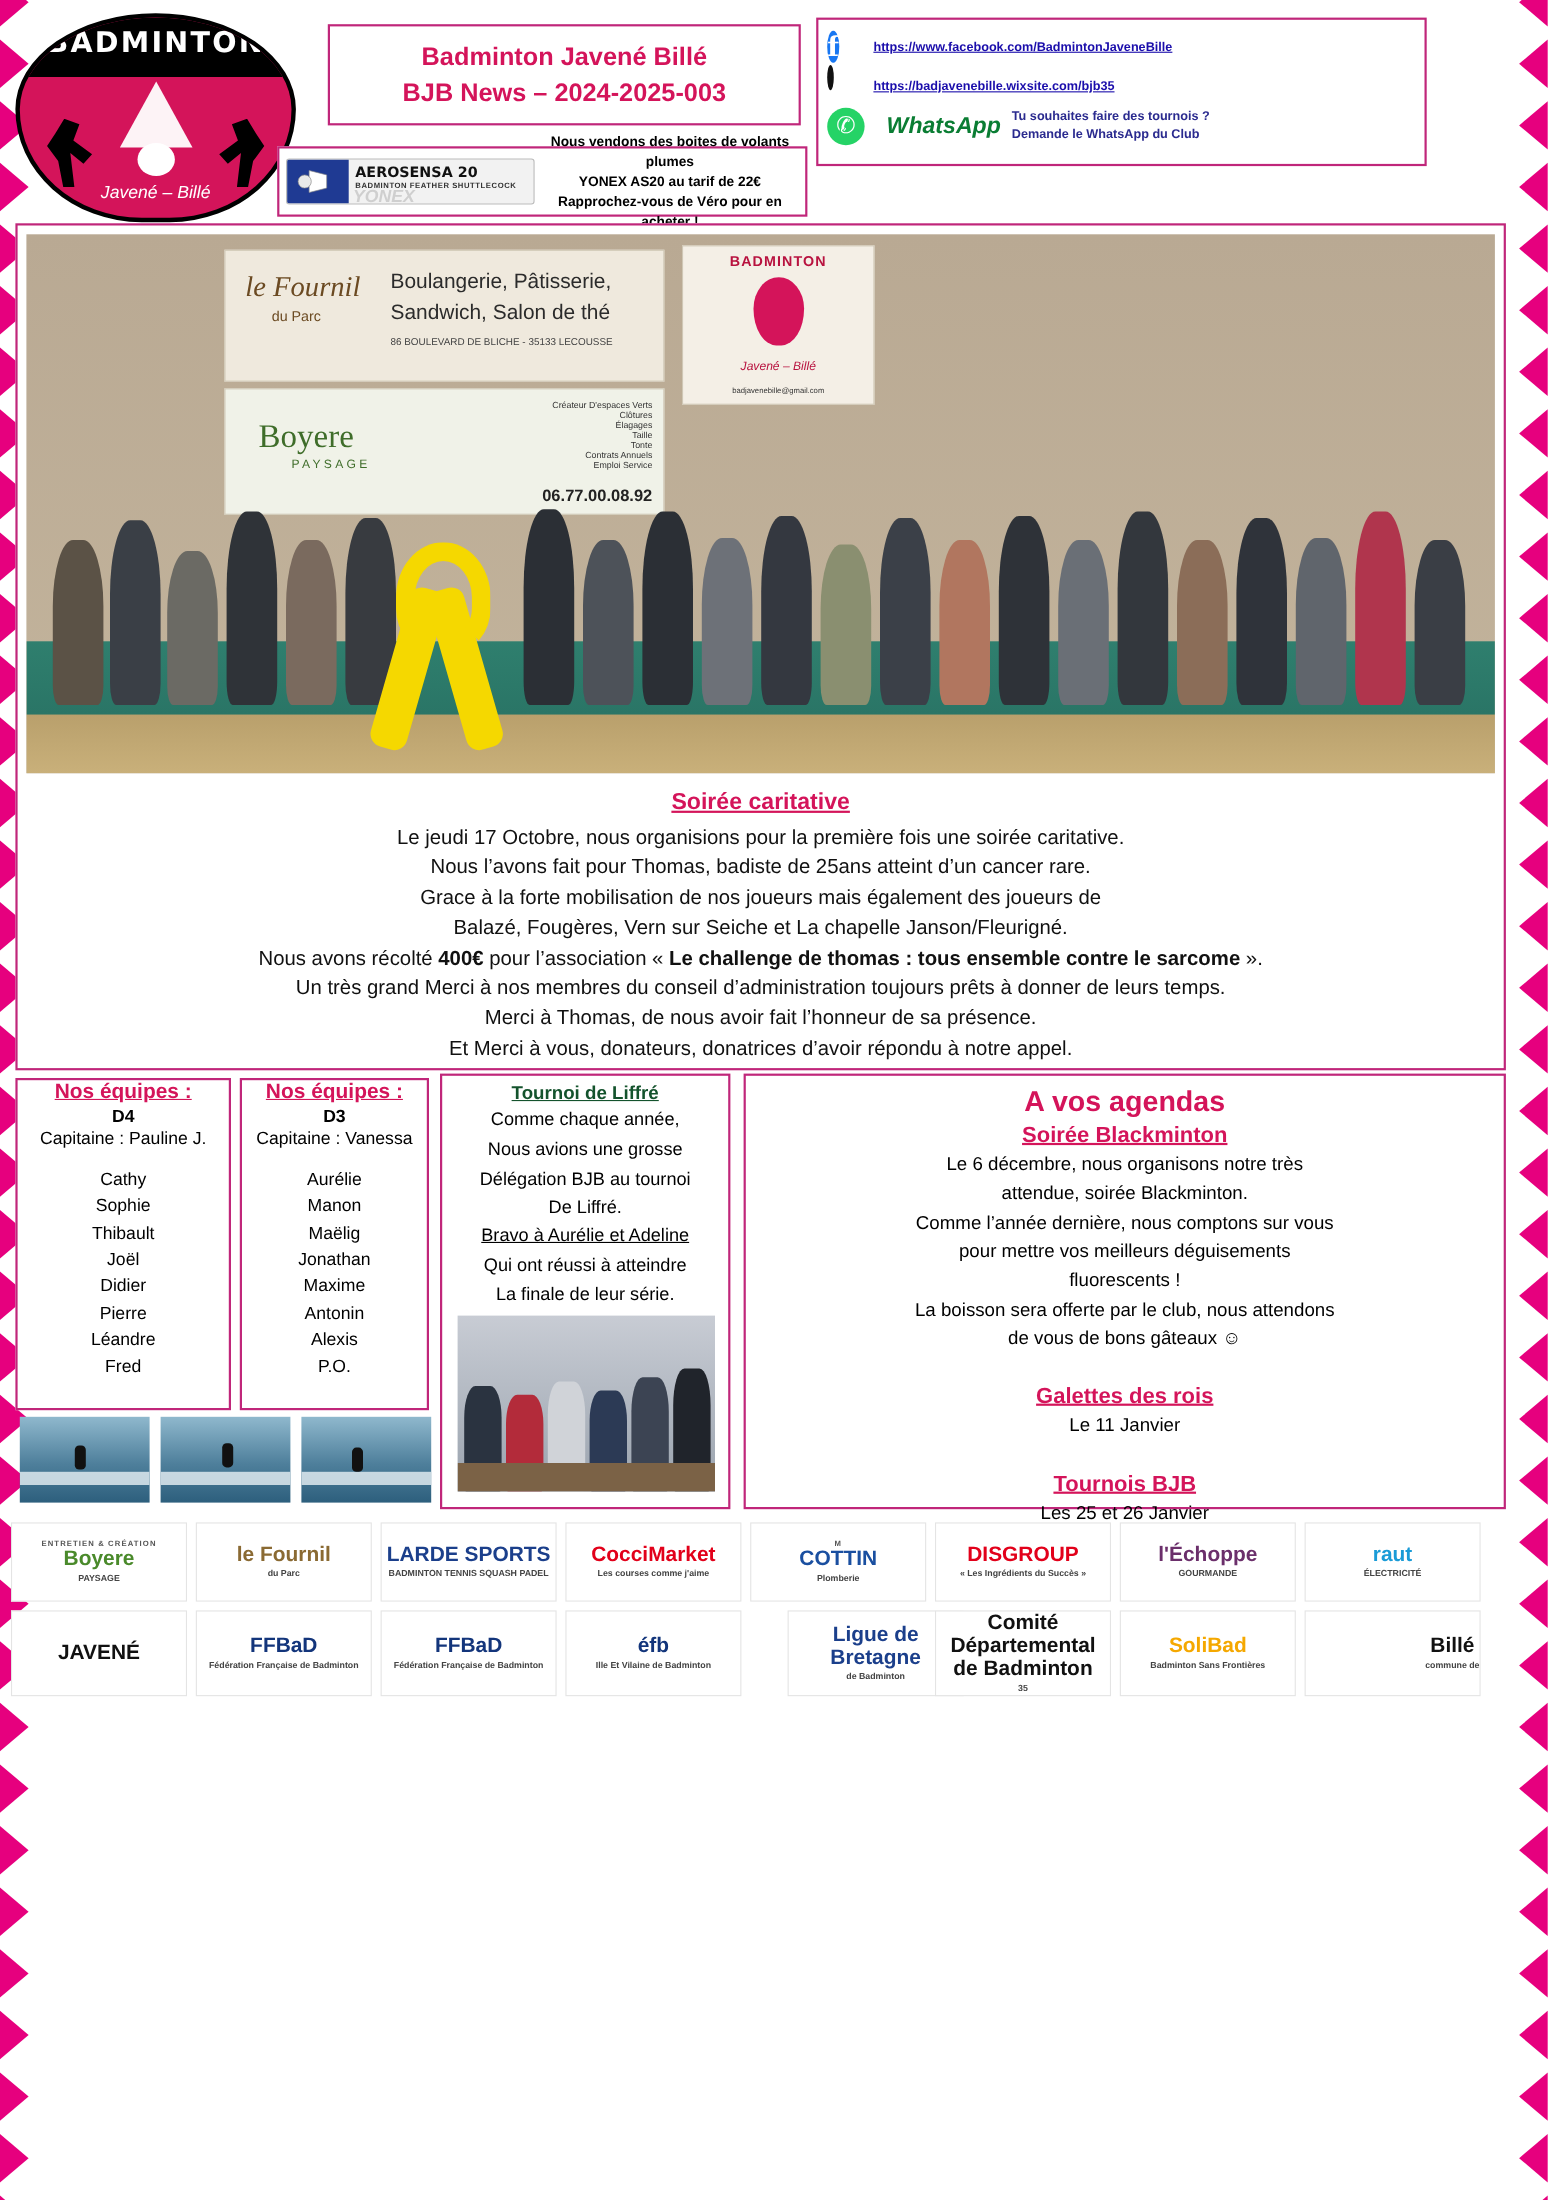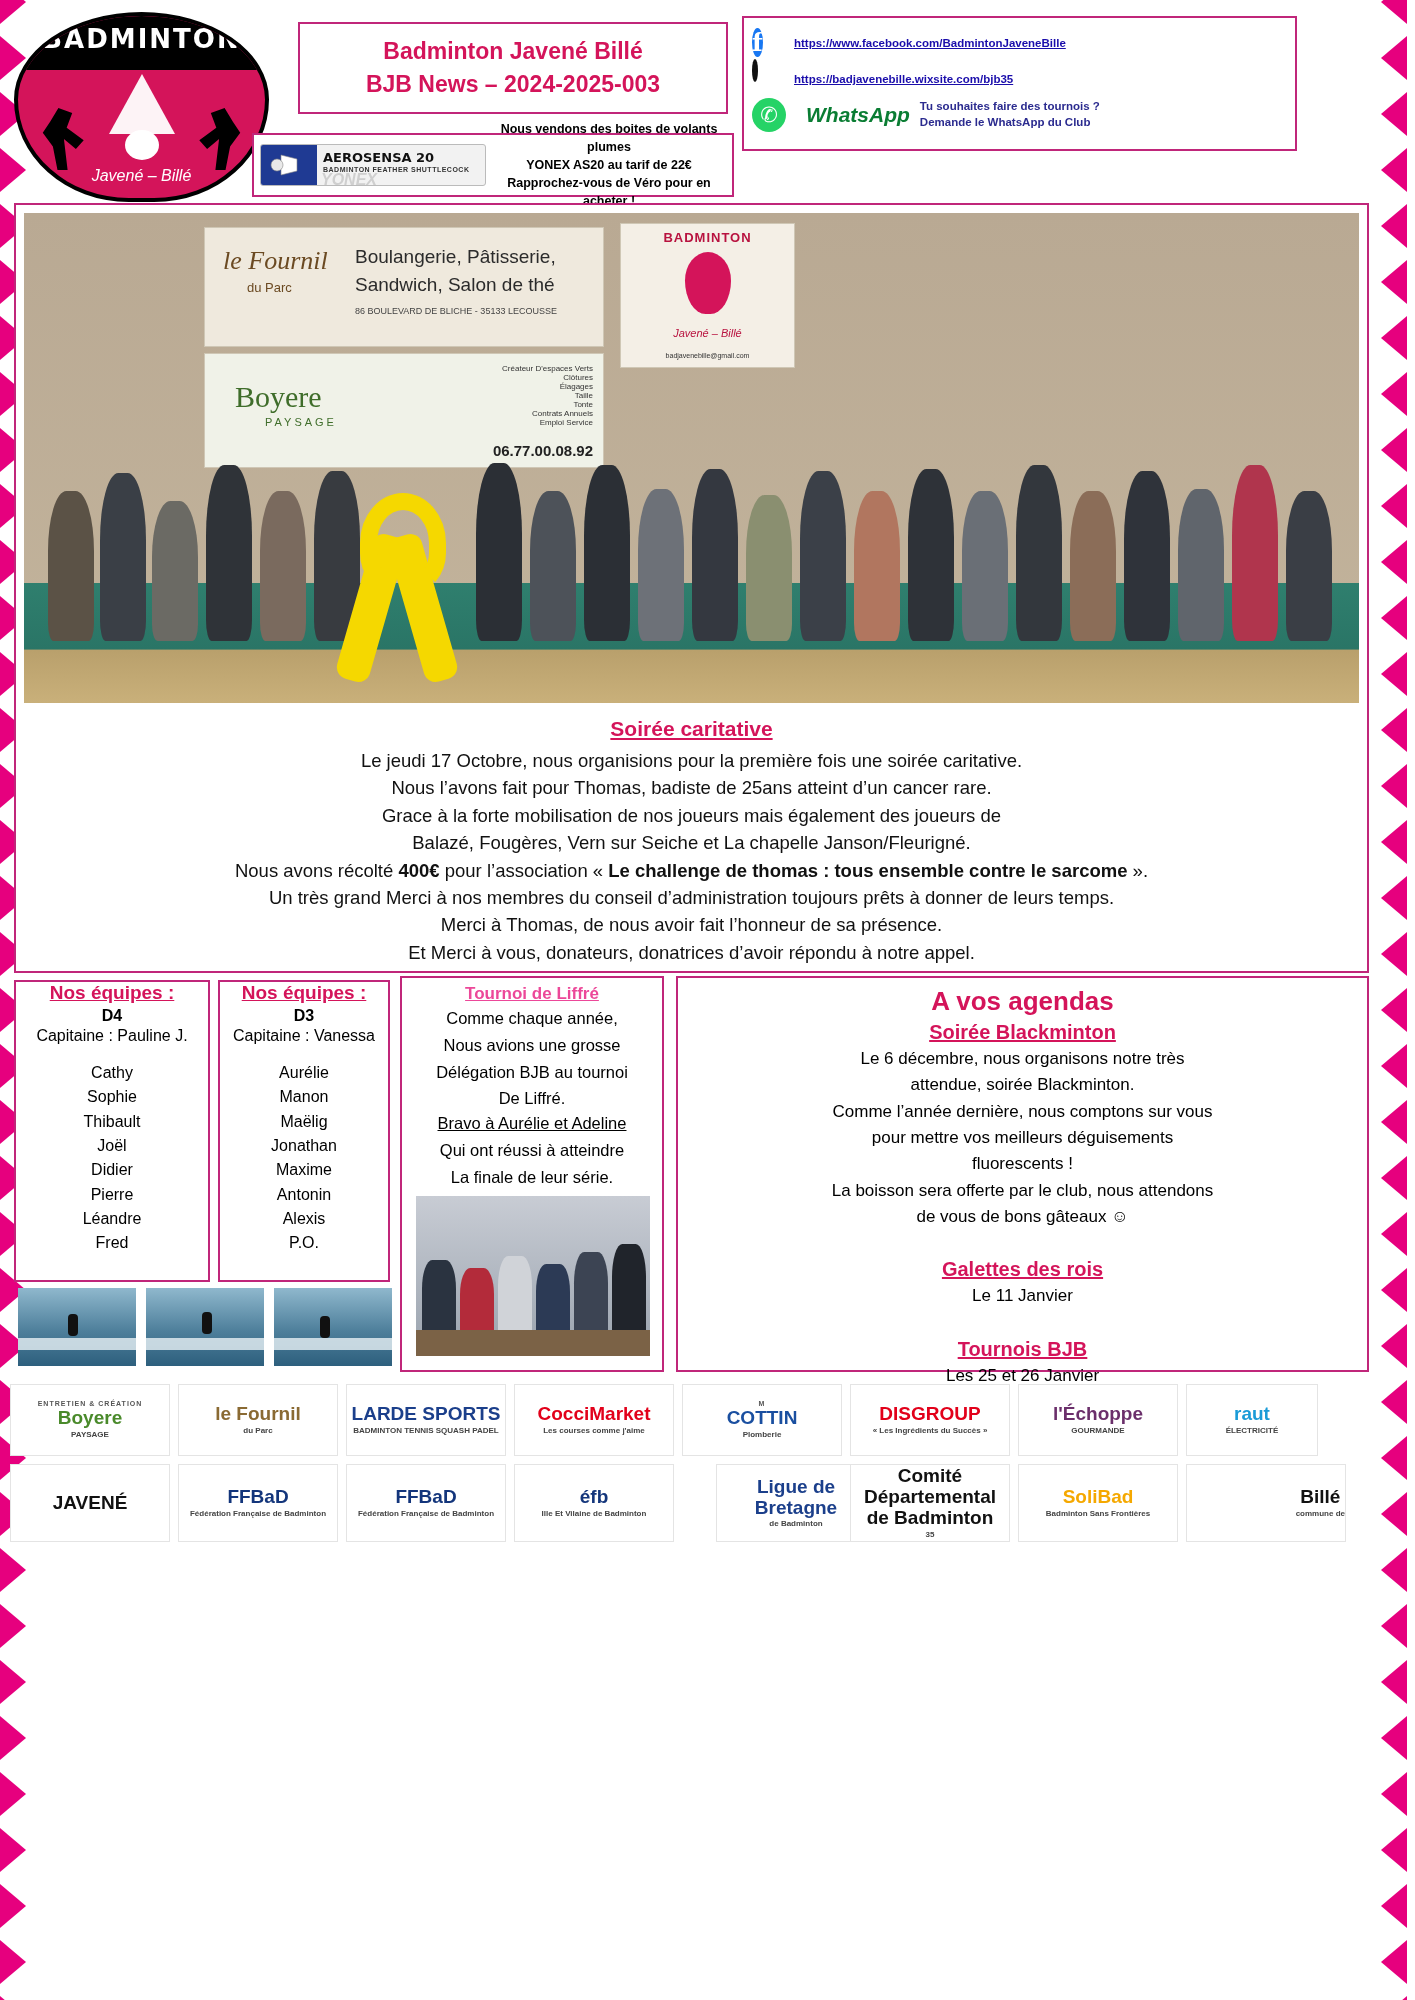--- a/index.html
+++ b/index.html
@@ -150,21 +150,21 @@
   .col-d3 { left:218px; top:980px; width:172px; height:302px; }
   .col-liffre { left:400px; top:976px; width:264px; height:396px; }
   .col-agenda { left:676px; top:976px; width:693px; height:396px; }
 
   .col h4 { margin:0; text-align:center; font-size:19px; color:#d4145a; font-weight:bold; text-decoration:underline; }
   .col .lvl { text-align:center; font-weight:bold; font-size:16px; margin-top:3px; }
   .col .cap { text-align:center; font-size:16px; margin-top:2px; }
   .col ul { list-style:none; margin:16px 0 0; padding:0; text-align:center; }
   .col ul li { font-size:16px; line-height:1.52; }
 
-  .liffre-title { margin:6px 0 0; text-align:center; font-size:17px; color:#ec4899; font-weight:bold; text-decoration:underline; }
+  .liffre-title { margin:6px 0 0; text-align:center; font-size:17px; color:#14532d; font-weight:bold; text-decoration:underline; }
   .liffre-txt { text-align:center; font-size:16.5px; line-height:1.5; margin-top:2px; }
   .liffre-bravo { text-align:center; font-size:16.5px; line-height:1.5; text-decoration:underline; }
   .liffre-photo {
     position:absolute; left:14px; bottom:14px; width:234px; height:160px;
     background:linear-gradient(#c8ccd4,#9aa3ae); overflow:hidden;
   }
 
   .agenda-title { margin:8px 0 4px; text-align:center; font-size:26px; color:#d4145a; font-weight:bold; }
   .agenda-sub { text-align:center; font-size:20px; color:#d4145a; font-weight:bold; text-decoration:underline; margin-top:2px; }
   .agenda-txt { text-align:center; font-size:17px; line-height:1.55; margin-top:2px; padding:0 18px; }
@@ -539,21 +539,21 @@
         <div style="font-size: 19px; color: rgb(226, 0, 26); font-weight: bold;">DISGROUP</div>
         <div style="font-size: 8px; color: rgb(68, 68, 68); margin-top: 2px;">« Les Ingrédients du Succès »</div>
       </div>
     </div>
     <div class="sp" style="left: 1018px; top: 4px; width: 160px; height: 72px;">
       <div style="text-align: center;">
         <div style="font-size: 19px; color: rgb(107, 47, 107); font-weight: bold;">l'Échoppe</div>
         <div style="font-size: 8px; color: rgb(68, 68, 68); margin-top: 2px;">GOURMANDE</div>
       </div>
     </div>
-    <div class="sp" style="left: 1186px; top: 4px; width: 132px; height: 72px;">
+    <div class="sp" style="left: 1186px; top: 4px; width: 160px; height: 72px;">
       <div style="text-align: center;">
         <div style="font-size: 19px; color: rgb(26, 155, 215); font-weight: bold;">raut</div>
         <div style="font-size: 8px; color: rgb(68, 68, 68); margin-top: 2px;">ÉLECTRICITÉ</div>
       </div>
     </div>
     <div class="sp" style="left: 10px; top: 84px; width: 160px; height: 78px;">
       <div style="text-align: center;">
         <div style="font-size: 19px; color: rgb(17, 17, 17); font-weight: bold;">JAVENÉ</div>
       </div>
     </div>

